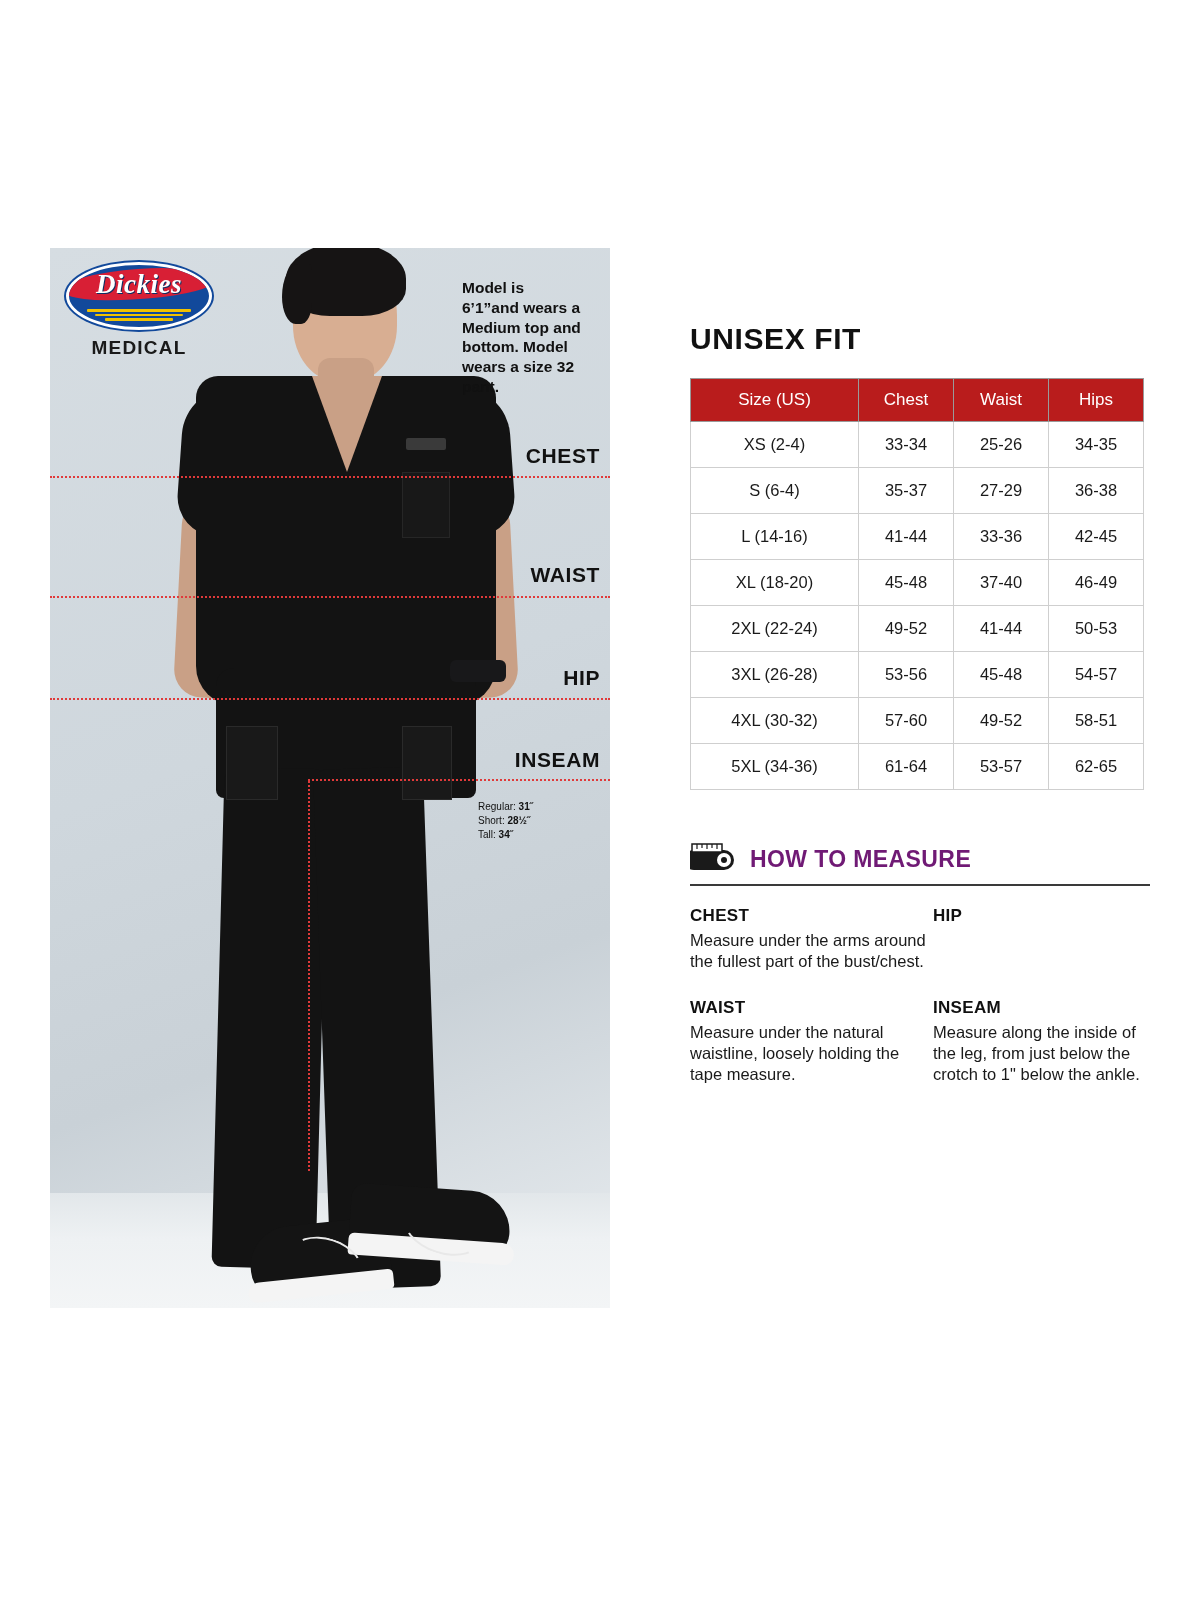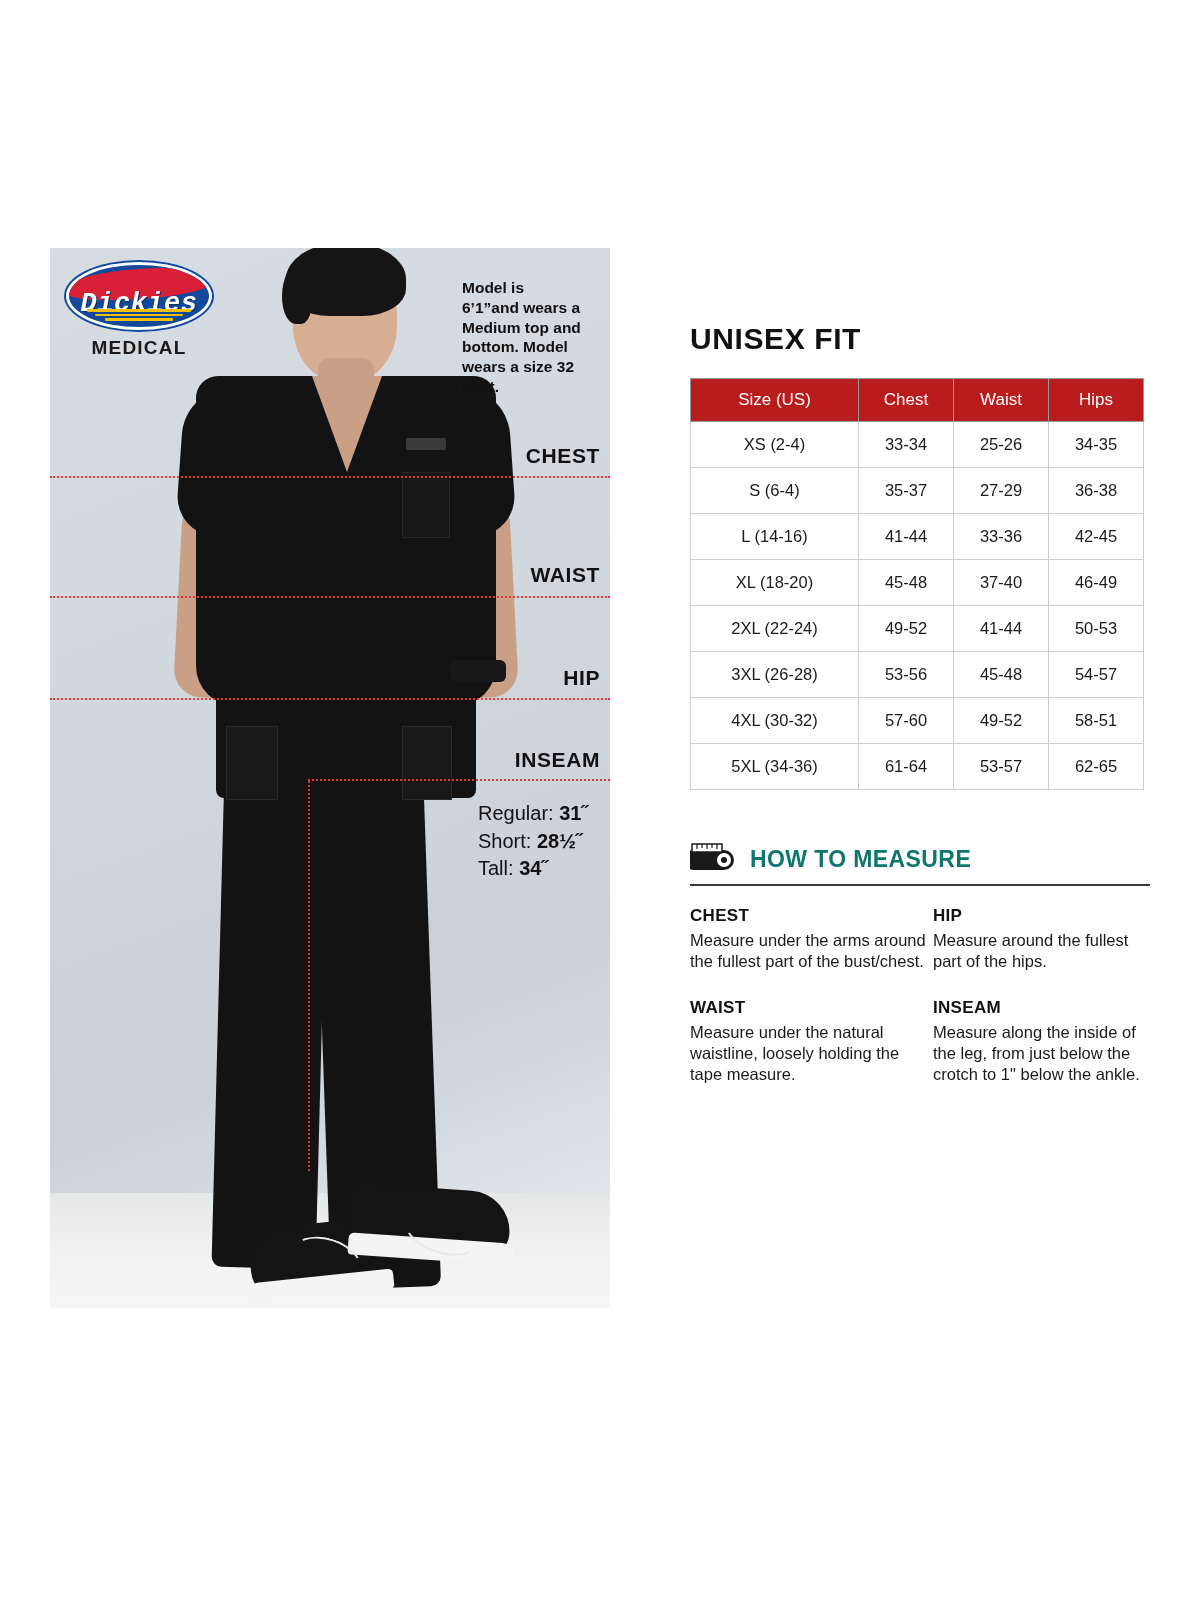--- a/index.html
+++ b/index.html
@@ -60,24 +60,24 @@
     top: 4px;
     width: 152px;
     height: 30px;
     background: #d81f35;
     border-radius: 50% 50% 45% 45%;
     transform: rotate(-4deg);
   }
   .logo-word {
     position: absolute;
     left: 0;
-    top: 24px;
+    top: 4px;
     width: 100%;
     color: #ffffff;
-    font-family: Liberation Mono, monospace;
+    font-family: Liberation Serif, serif;
     font-style: italic;
     font-weight: bold;
     font-size: 27px;
     letter-spacing: 0.5px;
     text-shadow: 1px 1px 0 #0b2f63;
   }
   .logo-bars {
     position: absolute;
     left: 0;
     bottom: 5px;
@@ -151,21 +151,21 @@
     top: 531px;
     width: 302px;
     border-top: 2.5px dotted #e03a3a;
     z-index: 6;
   }
   #inseam-specs {
     position: absolute;
     left: 428px;
     top: 552px;
     width: 140px;
-    font-size: 20px;
+    font-size: 10px;
     line-height: 1.38;
     color: #111;
     z-index: 7;
   }
   #inseam-specs b { font-weight: bold; }
 
   
   .fig { position: absolute; z-index: 3; }
   #head {
     left: 243px; top: 6px; width: 104px; height: 128px;
@@ -321,21 +321,21 @@
   
   #measure-head {
     display: flex;
     align-items: center;
     margin-top: 52px;
   }
   #tape-icon { width: 50px; height: 34px; position: relative; flex: 0 0 auto; }
   #measure-title {
     font-size: 23px;
     font-weight: bold;
-    color: #0f766e;
+    color: #701a75;
     letter-spacing: 0.4px;
     margin-left: 10px;
   }
   #measure-rule {
     border: none;
     border-top: 2px solid #3a3a3a;
     margin: 8px 0 20px 0;
   }
   #measure-grid {
     display: grid;
@@ -524,21 +524,20 @@
   </div>
   <hr id="measure-rule">
 
   <div id="measure-grid">
     <div class="m-block">
       <h4>CHEST</h4>
       <p>Measure under the arms around the fullest part of the bust/chest.</p>
     </div>
     <div class="m-block">
       <h4>HIP</h4>
-      <p>Measure around the fullest part of the hips.</p>
     </div>
     <div class="m-block">
       <h4>WAIST</h4>
       <p>Measure under the natural waistline, loosely holding the tape measure.</p>
     </div>
     <div class="m-block">
       <h4>INSEAM</h4>
       <p>Measure along the inside of the leg, from just below the crotch to 1" below the ankle.</p>
     </div>
   </div>

